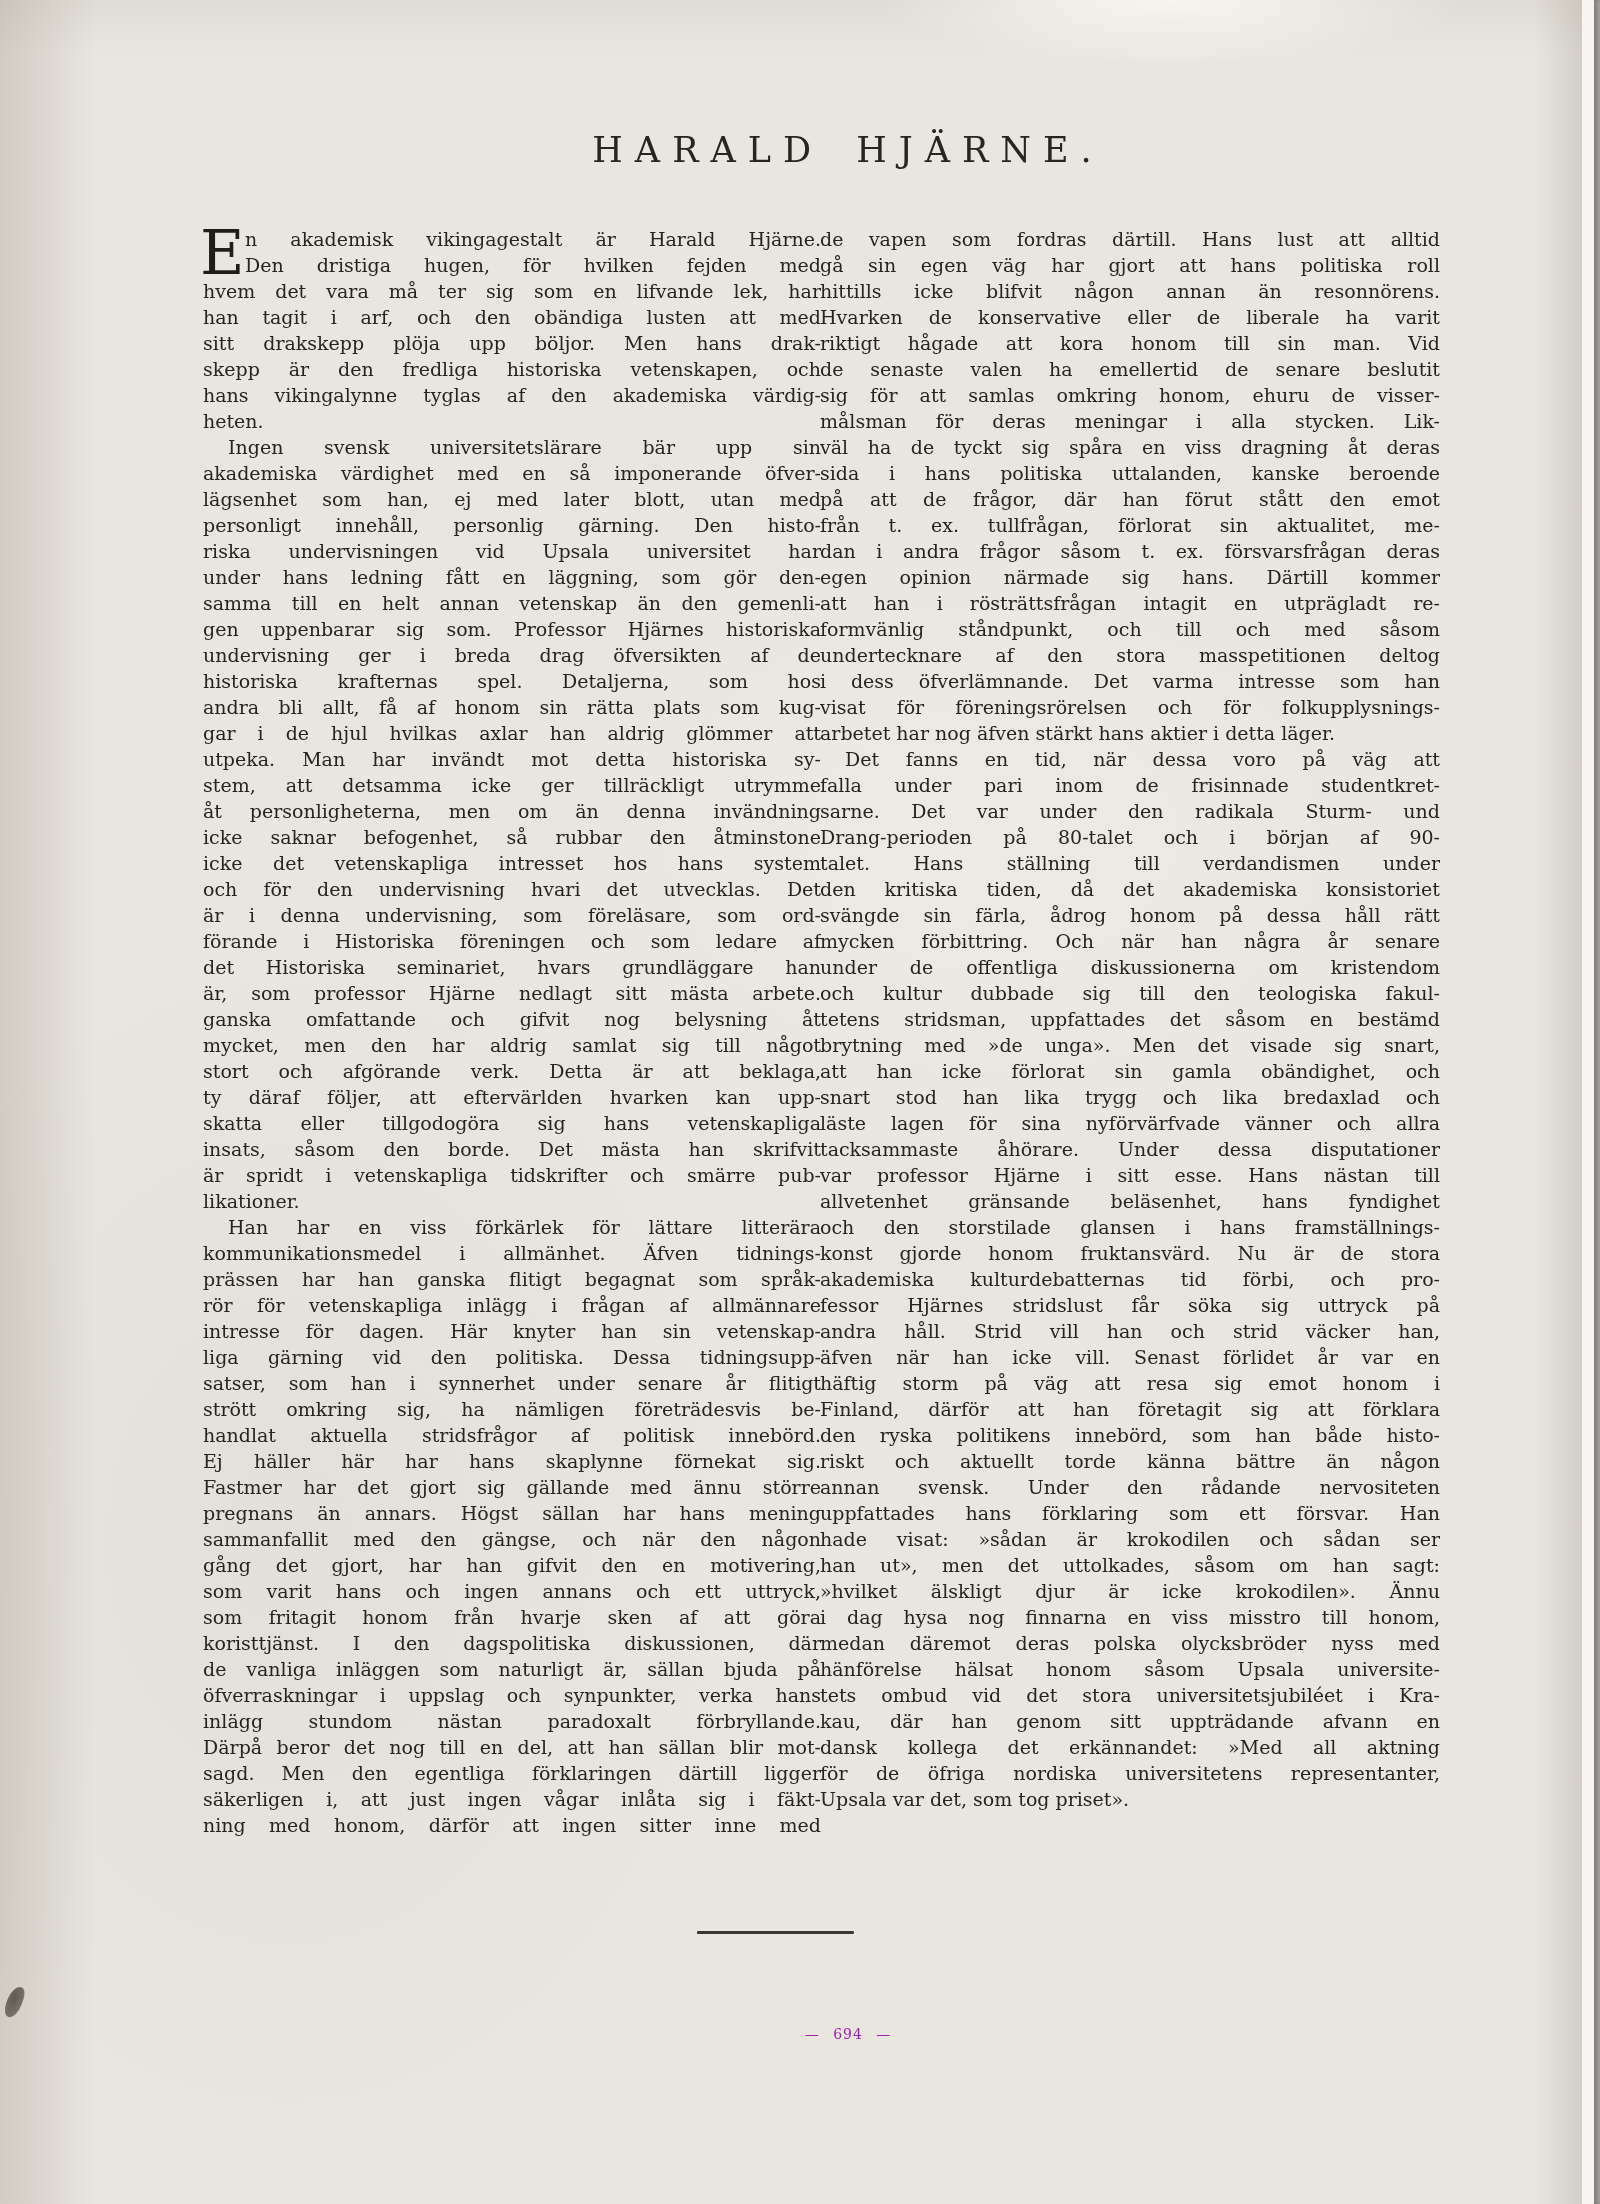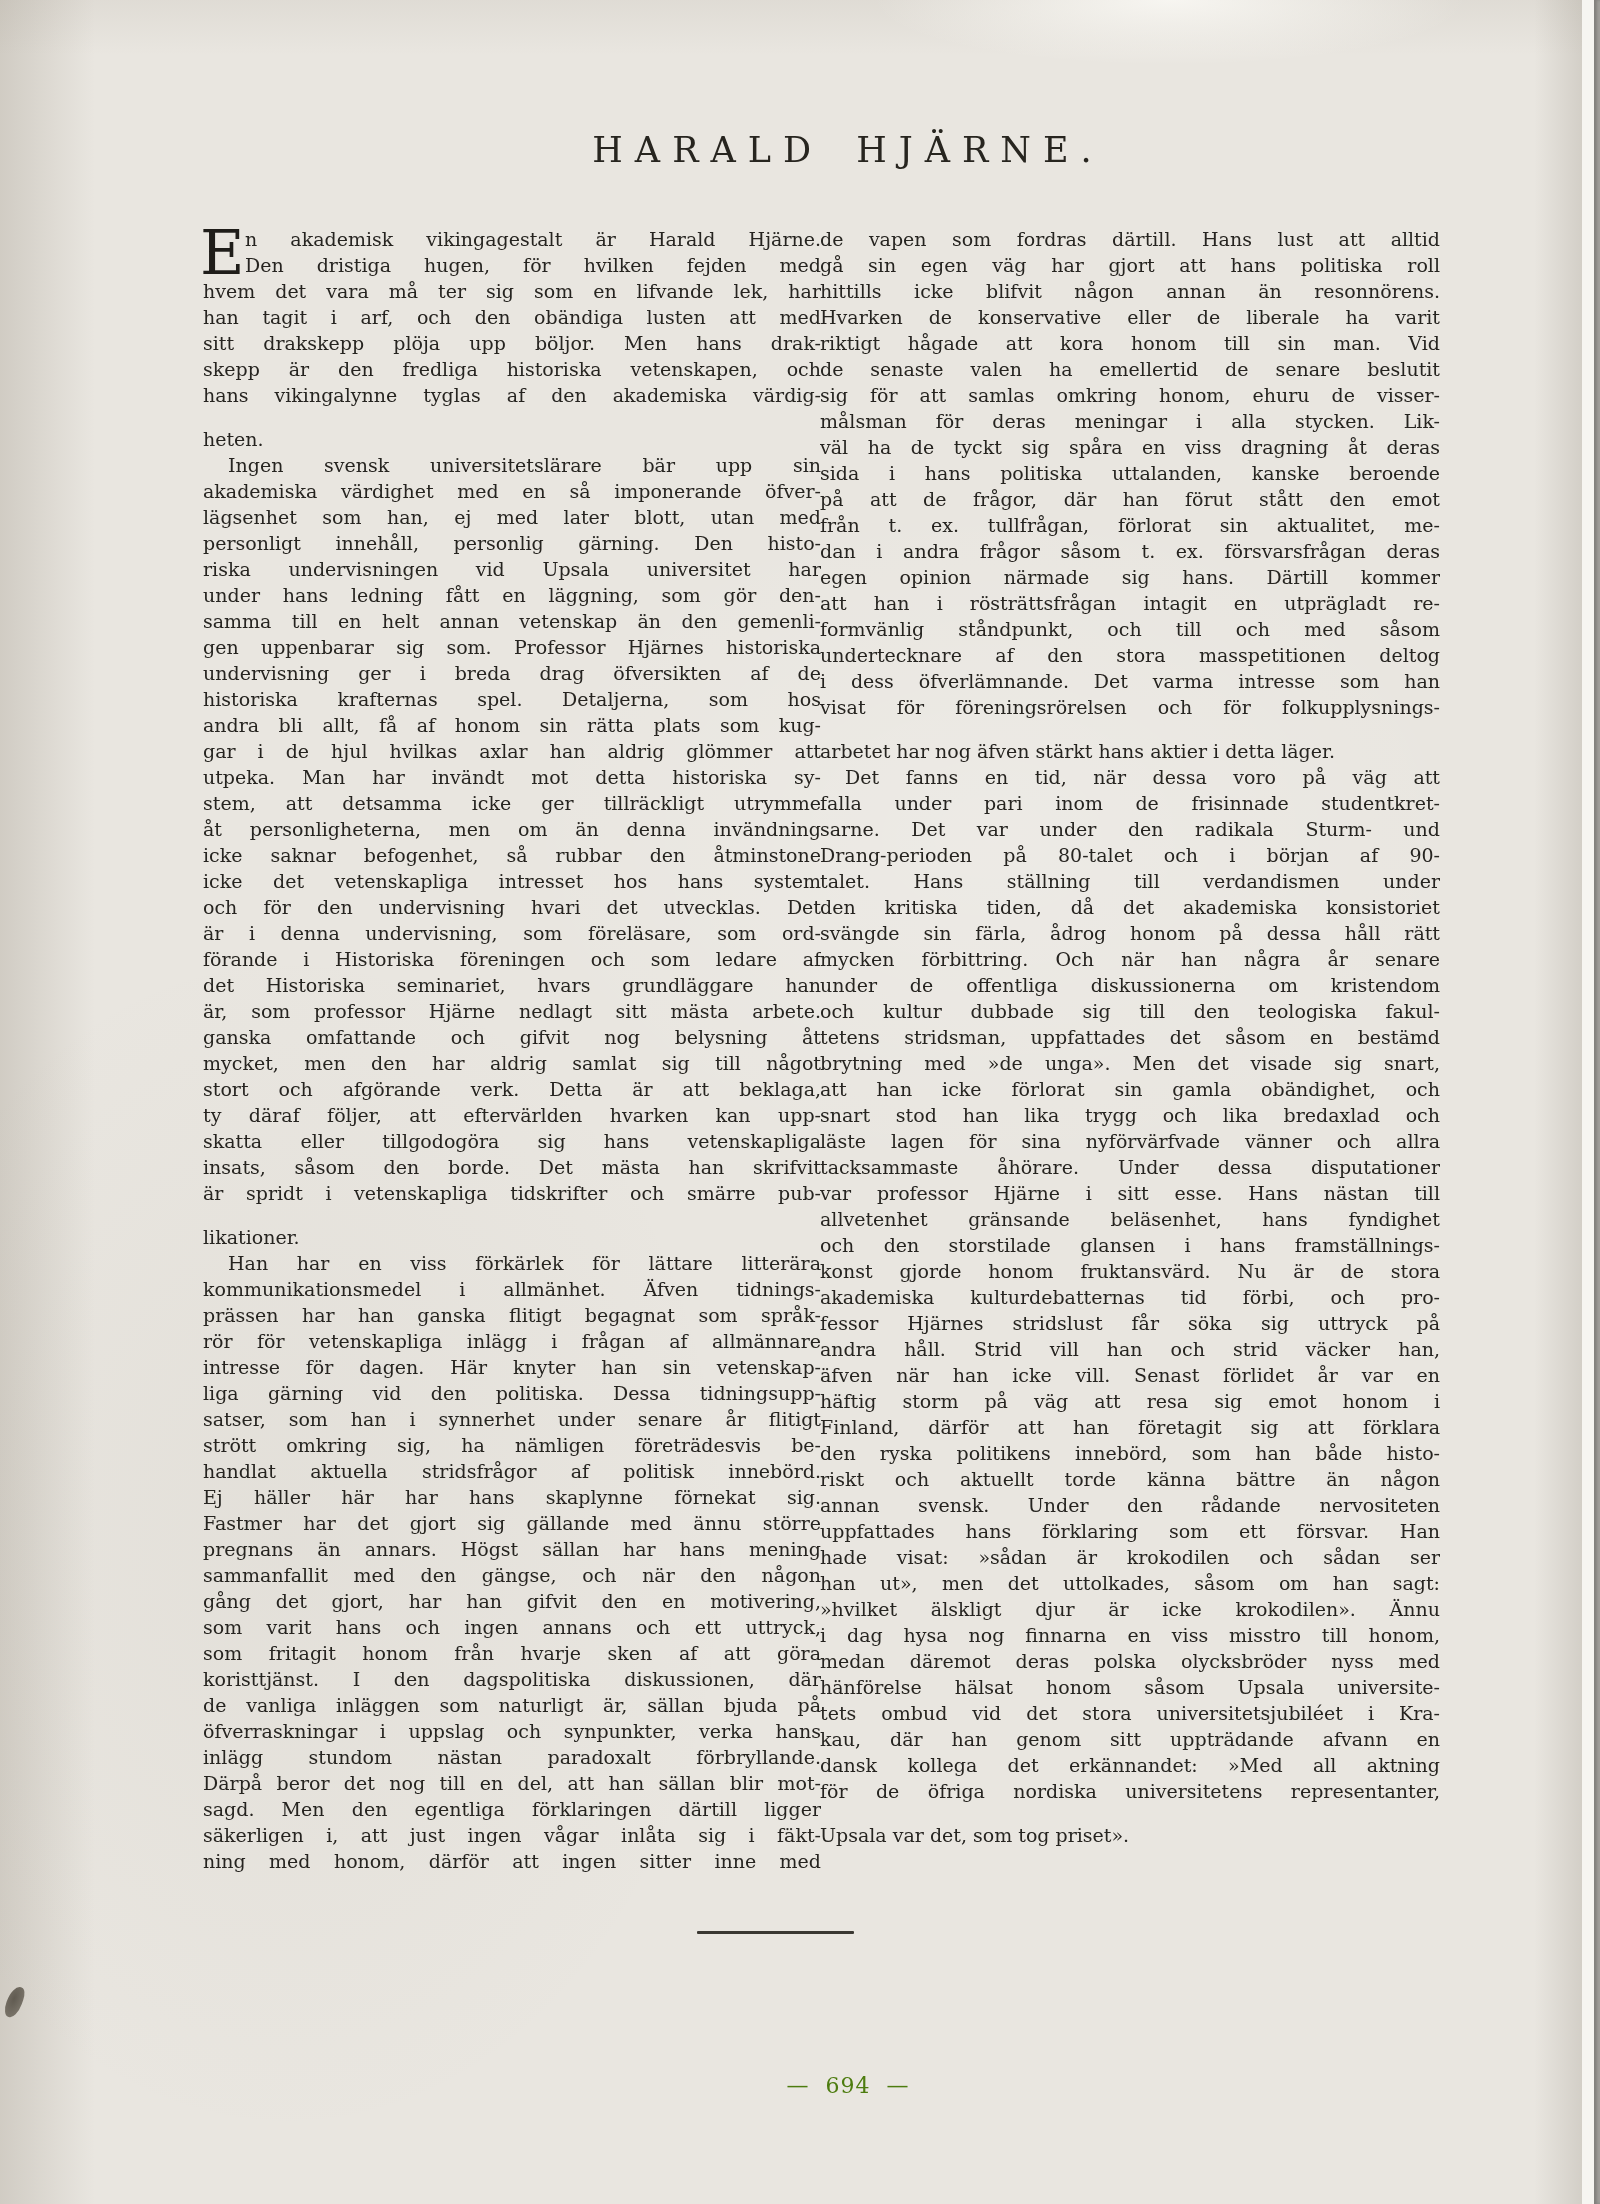--- a/index.html
+++ b/index.html
@@ -41,36 +41,35 @@
   }
   .col{position:absolute;top:226px;color:#262420;font-size:19px;}
   #col-left{left:203px;width:618px;}
   #col-right{left:820px;width:620px;}
   .para{position:relative;}
   .line{
     height:26px;line-height:26px;overflow:hidden;
     text-align:justify;text-align-last:justify;text-justify:inter-word;
     white-space:normal;
   }
-  .line.para-end{text-align-last:left;margin-top:18px;}
+  .line.para-end{text-align-last:left;}
   .line.indent{text-indent:25px;}
   .line.dc{margin-left:42px;}
   .dropcap{
     position:absolute;left:-3px;top:0px;
     font-size:61px;line-height:53px;color:#1f1d19;
   }
   .section-rule{
     position:absolute;left:697px;top:1931px;width:157px;height:3px;
     background:#3a3832;border-radius:1px;
   }
   .page-number{
     position:absolute;left:203px;top:2026px;width:1290px;
-    text-align:center;font-size:22px;word-spacing:8px;letter-spacing:1px;
-    color:#4d7c0f;
-    margin-top:47px;
+    text-align:center;font-size:14px;word-spacing:8px;letter-spacing:1px;
+    color:#a21caf;
   }
   .ink-speck{
     position:absolute;left:7px;top:1986px;width:15px;height:32px;
     background:radial-gradient(ellipse at 40% 40%, #4c463c, #6b655a 80%);
     border-radius:62% 38% 55% 45%;transform:rotate(20deg);opacity:.85;
   }
 </style>
 </head>
 <body>
 

